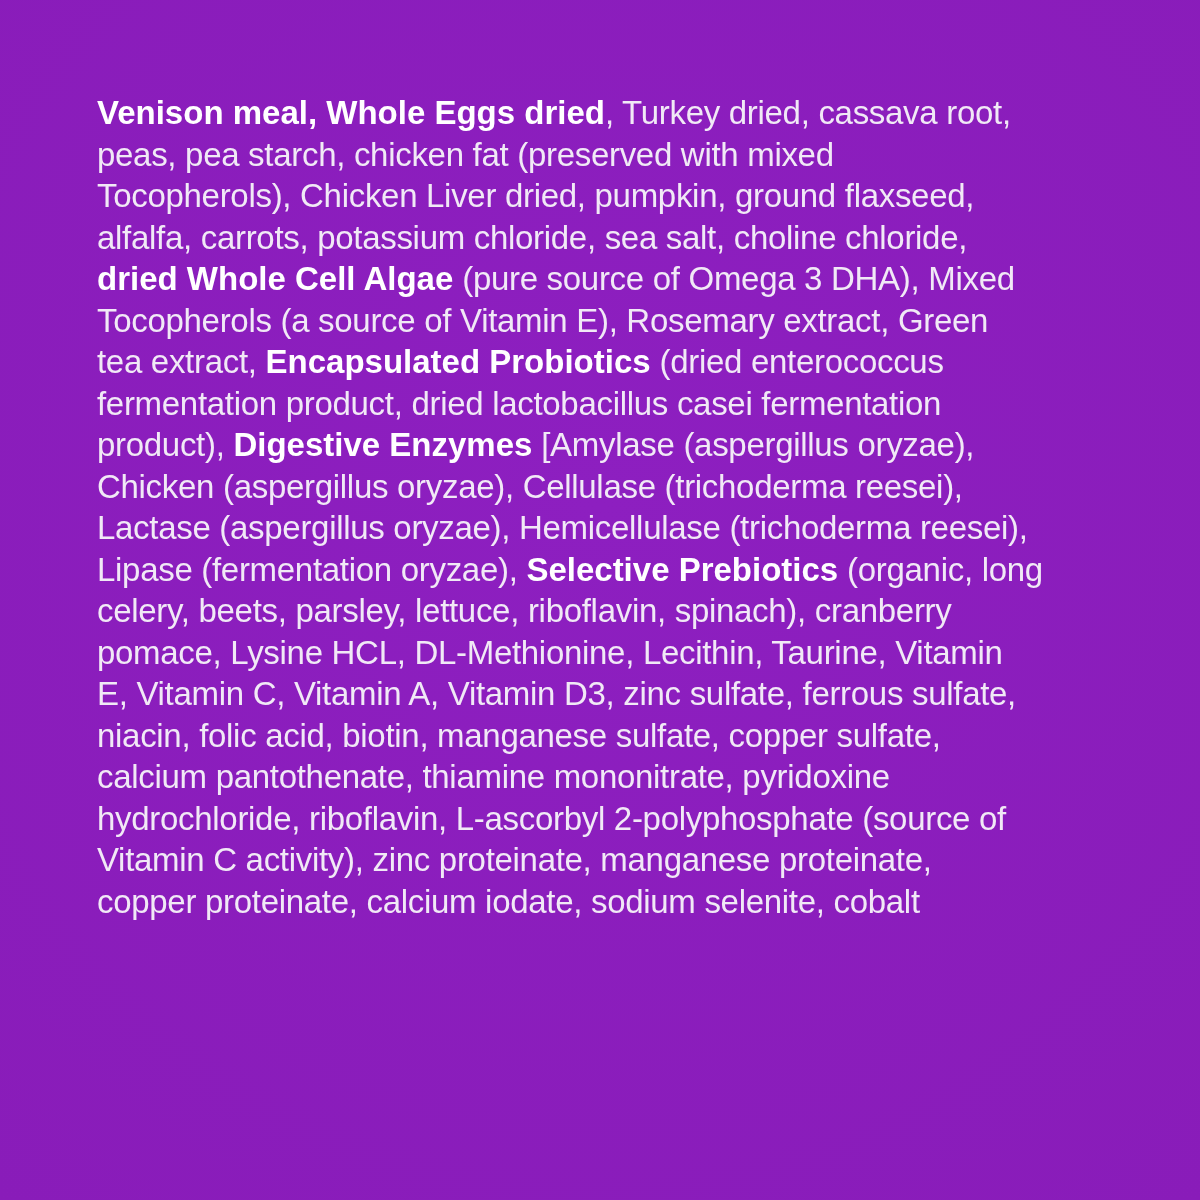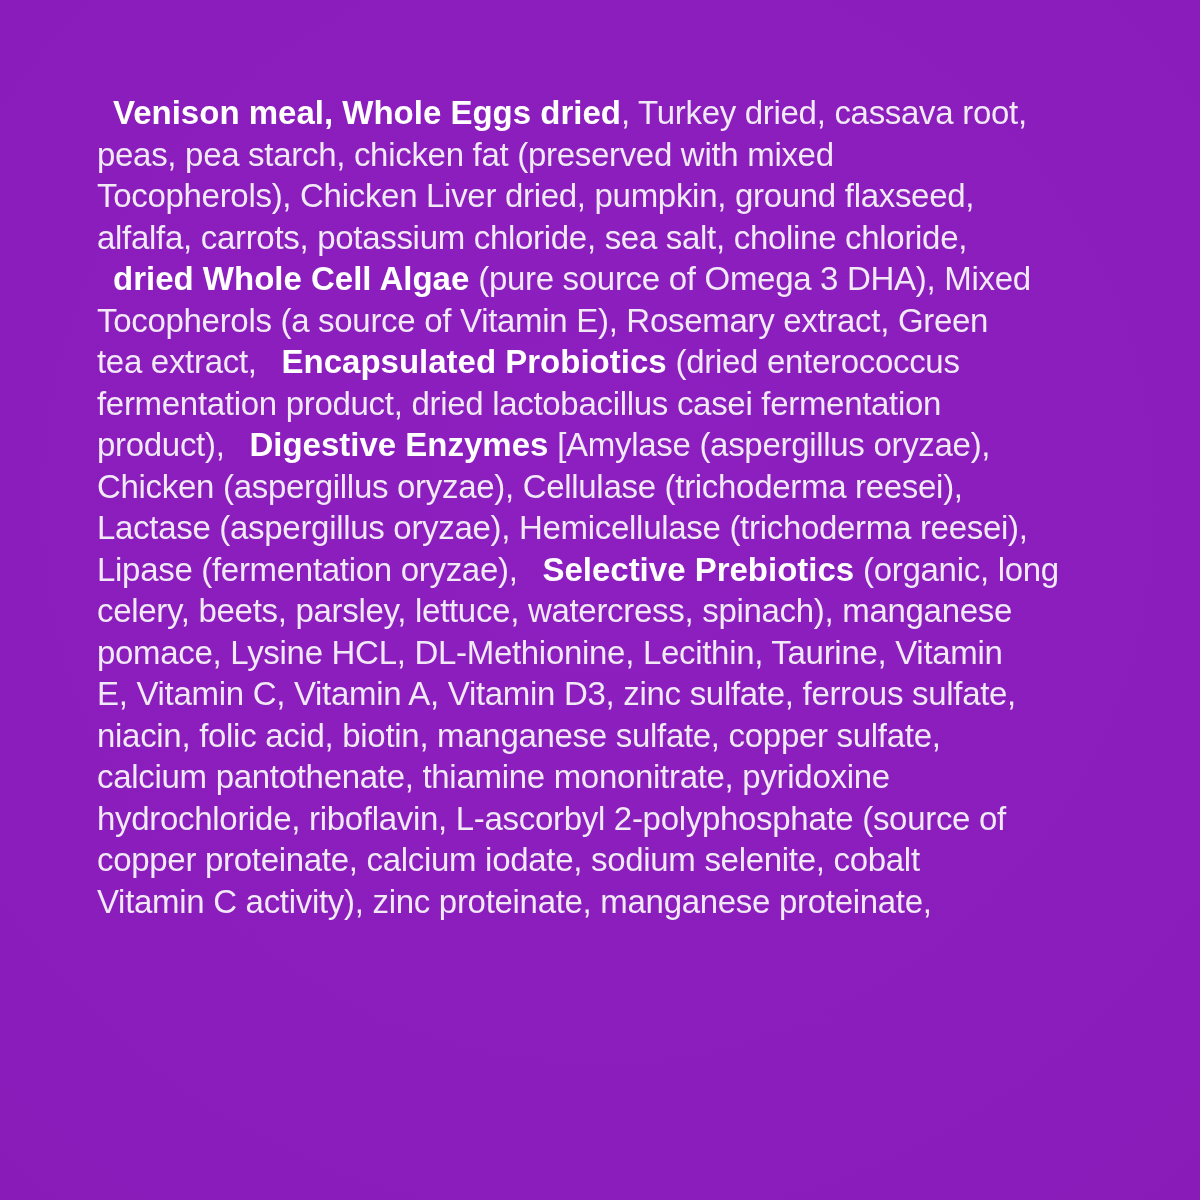--- a/index.html
+++ b/index.html
@@ -25,42 +25,41 @@
     color: #f1e9f6;
     font-weight: 400;
   }
   .line {
     white-space: pre;
   }
   .seg.bold {
     font-weight: 700;
     color: #ffffff;
     letter-spacing: 0;
-    margin-left: 16px;
   }
 </style>
 </head>
 <body>
 
 <div class="canvas">
   <div class="ingredients">
       <div class="line"><span class="seg bold">Venison meal, Whole Eggs dried</span><span class="seg">, Turkey dried, cassava root,</span></div>
       <div class="line"><span class="seg">peas, pea starch, chicken fat (preserved with mixed</span></div>
       <div class="line"><span class="seg">Tocopherols), Chicken Liver dried, pumpkin, ground flaxseed,</span></div>
       <div class="line"><span class="seg">alfalfa, carrots, potassium chloride, sea salt, choline chloride,</span></div>
       <div class="line"><span class="seg bold">dried Whole Cell Algae</span><span class="seg"> (pure source of Omega 3 DHA), Mixed</span></div>
       <div class="line"><span class="seg">Tocopherols (a source of Vitamin E), Rosemary extract, Green</span></div>
       <div class="line"><span class="seg">tea extract, </span><span class="seg bold">Encapsulated Probiotics</span><span class="seg"> (dried enterococcus</span></div>
       <div class="line"><span class="seg">fermentation product, dried lactobacillus casei fermentation</span></div>
       <div class="line"><span class="seg">product), </span><span class="seg bold">Digestive Enzymes</span><span class="seg"> [Amylase (aspergillus oryzae),</span></div>
       <div class="line"><span class="seg">Chicken (aspergillus oryzae), Cellulase (trichoderma reesei),</span></div>
       <div class="line"><span class="seg">Lactase (aspergillus oryzae), Hemicellulase (trichoderma reesei),</span></div>
       <div class="line"><span class="seg">Lipase (fermentation oryzae), </span><span class="seg bold">Selective Prebiotics</span><span class="seg"> (organic, long</span></div>
-      <div class="line"><span class="seg">celery, beets, parsley, lettuce, watercress, spinach), manganese</span></div>
+      <div class="line"><span class="seg">celery, beets, parsley, lettuce, riboflavin, spinach), cranberry</span></div>
       <div class="line"><span class="seg">pomace, Lysine HCL, DL-Methionine, Lecithin, Taurine, Vitamin</span></div>
       <div class="line"><span class="seg">E, Vitamin C, Vitamin A, Vitamin D3, zinc sulfate, ferrous sulfate,</span></div>
       <div class="line"><span class="seg">niacin, folic acid, biotin, manganese sulfate, copper sulfate,</span></div>
       <div class="line"><span class="seg">calcium pantothenate, thiamine mononitrate, pyridoxine</span></div>
       <div class="line"><span class="seg">hydrochloride, riboflavin, L-ascorbyl 2-polyphosphate (source of</span></div>
+      <div class="line"><span class="seg">Vitamin C activity), zinc proteinate, manganese proteinate,</span></div>
       <div class="line"><span class="seg">copper proteinate, calcium iodate, sodium selenite, cobalt</span></div>
-      <div class="line"><span class="seg">Vitamin C activity), zinc proteinate, manganese proteinate,</span></div>
     </div>
 </div>
 
 </body></html>

